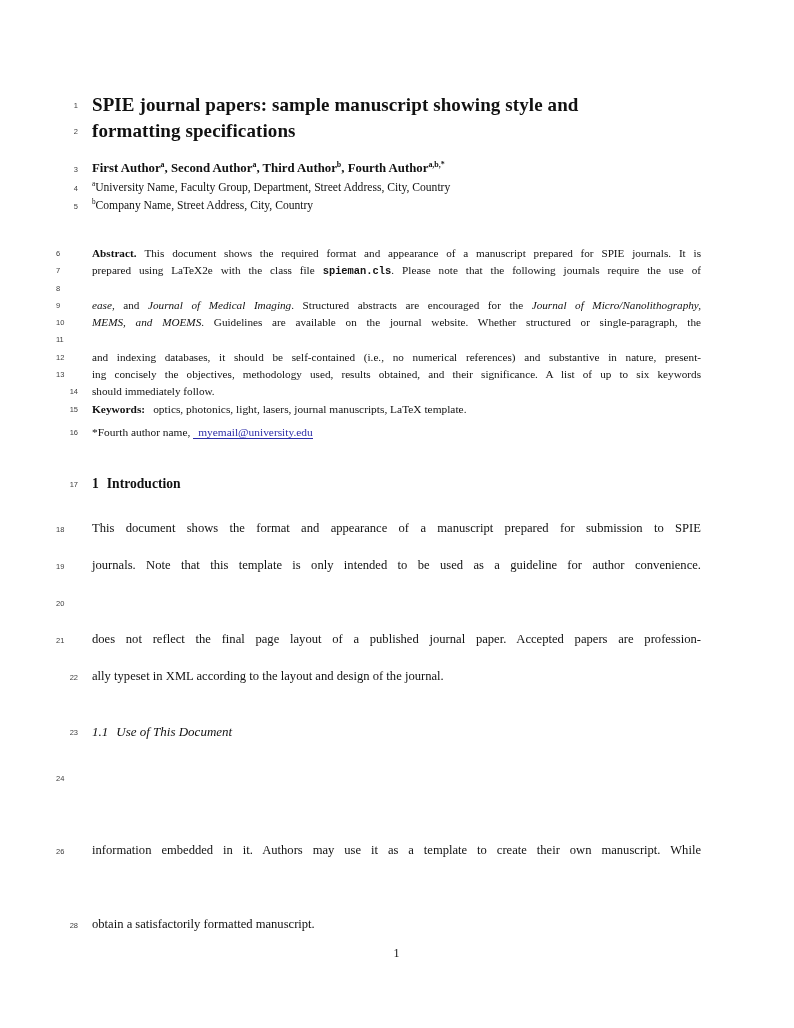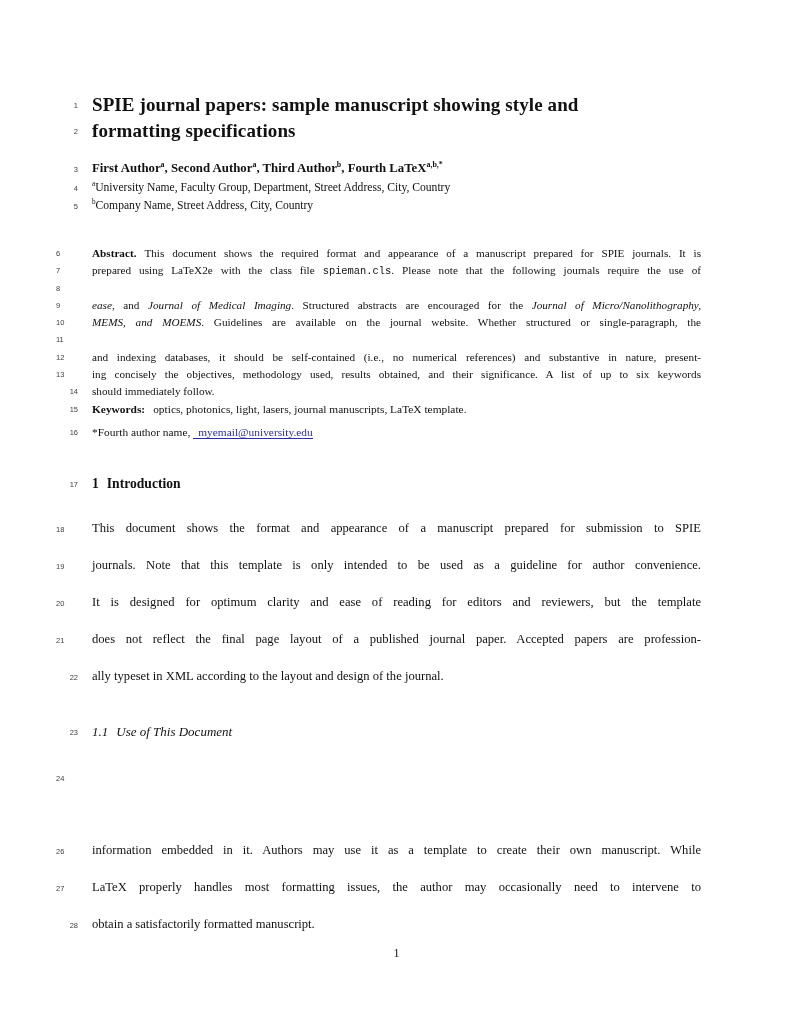--- a/index.html
+++ b/index.html
@@ -39,67 +39,66 @@
   .l-h1{font-size:13.6px;font-weight:bold;}
   .l-h1 .lnum{top:4px;font-weight:normal;}
   .l-h2{font-size:13px;font-style:italic;}
   .l-h2 .lnum{top:4px;font-style:normal;}
   .l-body{font-size:12.6px;}
   .l-body .lnum{top:4px;}
   .fill{text-align:justify;text-align-last:justify;}
   .l-pageno{font-size:12px;text-align:center;}
   .b{font-weight:bold;}
   .i{font-style:italic;}
-  .mono{font-family:"Liberation Mono", monospace;font-size:0.93em;}
+  .mono{font-family:"Liberation Mono", monospace;font-size:0.93em;font-weight:bold;}
   .sup{font-size:62%;vertical-align:super;line-height:0;}
   .cite{color:var(--cite,#3f3fc4);}
   .gap{margin-left:8px;}
   a.link{
     color:var(--link,#2b2ba6);
     text-decoration:none;
     border-bottom:1px solid var(--link,#2b2ba6);
     padding-left:5px;
     margin-top:8px;
   }
 </style>
 </head>
 <body>
 
 <div class="page">
 
   <div class="line l-title" style="top:93px"><span class="lnum">1</span><span class="ltext"><span>SPIE journal papers: sample manuscript showing style and</span></span></div>
   <div class="line l-title" style="top:119px"><span class="lnum">2</span><span class="ltext"><span>formatting specifications</span></span></div>
 
-  <div class="line l-byline" style="top:161px"><span class="lnum">3</span><span class="ltext"><span>First Author</span><span class="sup">a</span><span>, Second Author</span><span class="sup">a</span><span>, Third Author</span><span class="sup">b</span><span>, Fourth LaTeX</span><span class="sup">a,b,*</span></span></div>
+  <div class="line l-byline" style="top:161px"><span class="lnum">3</span><span class="ltext"><span>First Author</span><span class="sup">a</span><span>, Second Author</span><span class="sup">a</span><span>, Third Author</span><span class="sup">b</span><span>, Fourth Author</span><span class="sup">a,b,*</span></span></div>
   <div class="line l-affil" style="top:181px"><span class="lnum">4</span><span class="ltext"><span class="sup">a</span><span>University Name, Faculty Group, Department, Street Address, City, Country</span></span></div>
   <div class="line l-affil" style="top:199px"><span class="lnum">5</span><span class="ltext"><span class="sup">b</span><span>Company Name, Street Address, City, Country</span></span></div>
 
   <div class="line l-abs fill" style="top:246px"><span class="lnum">6</span><span class="ltext"><span class="b">Abstract.</span><span class="gap">This document shows the required format and appearance of a manuscript prepared for SPIE journals. It is</span></span></div>
   <div class="line l-abs fill" style="top:263px"><span class="lnum">7</span><span class="ltext"><span>prepared using LaTeX2e with the class file </span><span class="mono">spieman.cls</span><span>. Please note that the following journals require the use of</span></span></div>
   <div class="line l-abs fill" style="top:281px"><span class="lnum">8</span></div>
   <div class="line l-abs fill" style="top:298px"><span class="lnum">9</span><span class="ltext"><span class="i">ease</span><span>, and </span><span class="i">Journal of Medical Imaging</span><span>. Structured abstracts are encouraged for the </span><span class="i">Journal of Micro/Nanolithography,</span></span></div>
   <div class="line l-abs fill" style="top:315px"><span class="lnum">10</span><span class="ltext"><span class="i">MEMS, and MOEMS</span><span>. Guidelines are available on the journal website. Whether structured or single-paragraph, the</span></span></div>
   <div class="line l-abs fill" style="top:332px"><span class="lnum">11</span></div>
   <div class="line l-abs fill" style="top:350px"><span class="lnum">12</span><span class="ltext"><span>and indexing databases, it should be self-contained (i.e., no numerical references) and substantive in nature, present-</span></span></div>
   <div class="line l-abs fill" style="top:367px"><span class="lnum">13</span><span class="ltext"><span>ing concisely the objectives, methodology used, results obtained, and their significance. A list of up to six keywords</span></span></div>
   <div class="line l-abs" style="top:384px"><span class="lnum">14</span><span class="ltext"><span>should immediately follow.</span></span></div>
 
   <div class="line l-kw" style="top:402px"><span class="lnum">15</span><span class="ltext"><span class="b">Keywords:</span><span class="gap">optics, photonics, light, lasers, journal manuscripts, LaTeX template.</span></span></div>
   <div class="line l-kw" style="top:425px"><span class="lnum">16</span><span class="ltext"><span>*Fourth author name, </span><a class="link" href="#">myemail@university.edu</a></span></div>
 
   <div class="line l-h1" style="top:476px"><span class="lnum">17</span><span class="ltext"><span>1</span><span class="gap">Introduction</span></span></div>
 
   <div class="line l-body fill" style="top:521px"><span class="lnum">18</span><span class="ltext"><span>This document shows the format and appearance of a manuscript prepared for submission to SPIE</span></span></div>
   <div class="line l-body fill" style="top:558px"><span class="lnum">19</span><span class="ltext"><span>journals. Note that this template is only intended to be used as a guideline for author convenience.</span></span></div>
-  <div class="line l-body fill" style="top:595px"><span class="lnum">20</span><span class="ltext"><span>It is designed for optimum clarity and ease of reading for editors and reviewers, but the template</span></span></div>
+  <div class="line l-body fill" style="top:595px"><span class="lnum">20</span></div>
   <div class="line l-body fill" style="top:632px"><span class="lnum">21</span><span class="ltext"><span>does not reflect the final page layout of a published journal paper. Accepted papers are profession-</span></span></div>
   <div class="line l-body" style="top:669px"><span class="lnum">22</span><span class="ltext"><span>ally typeset in XML according to the layout and design of the journal.</span></span></div>
 
   <div class="line l-h2" style="top:724px"><span class="lnum">23</span><span class="ltext"><span>1.1</span><span class="gap">Use of This Document</span></span></div>
 
   <div class="line l-body fill" style="top:770px"><span class="lnum">24</span></div>
   <div class="line l-body fill" style="top:843px"><span class="lnum">26</span><span class="ltext"><span>information embedded in it. Authors may use it as a template to create their own manuscript. While</span></span></div>
-  <div class="line l-body fill" style="top:880px"><span class="lnum">27</span><span class="ltext"><span>LaTeX properly handles most formatting issues, the author may occasionally need to intervene to</span></span></div>
   <div class="line l-body" style="top:917px"><span class="lnum">28</span><span class="ltext"><span>obtain a satisfactorily formatted manuscript.</span></span></div>
 
   <div class="line l-pageno" style="top:946px">1</div>
 
 </div>
 
 </body></html>

